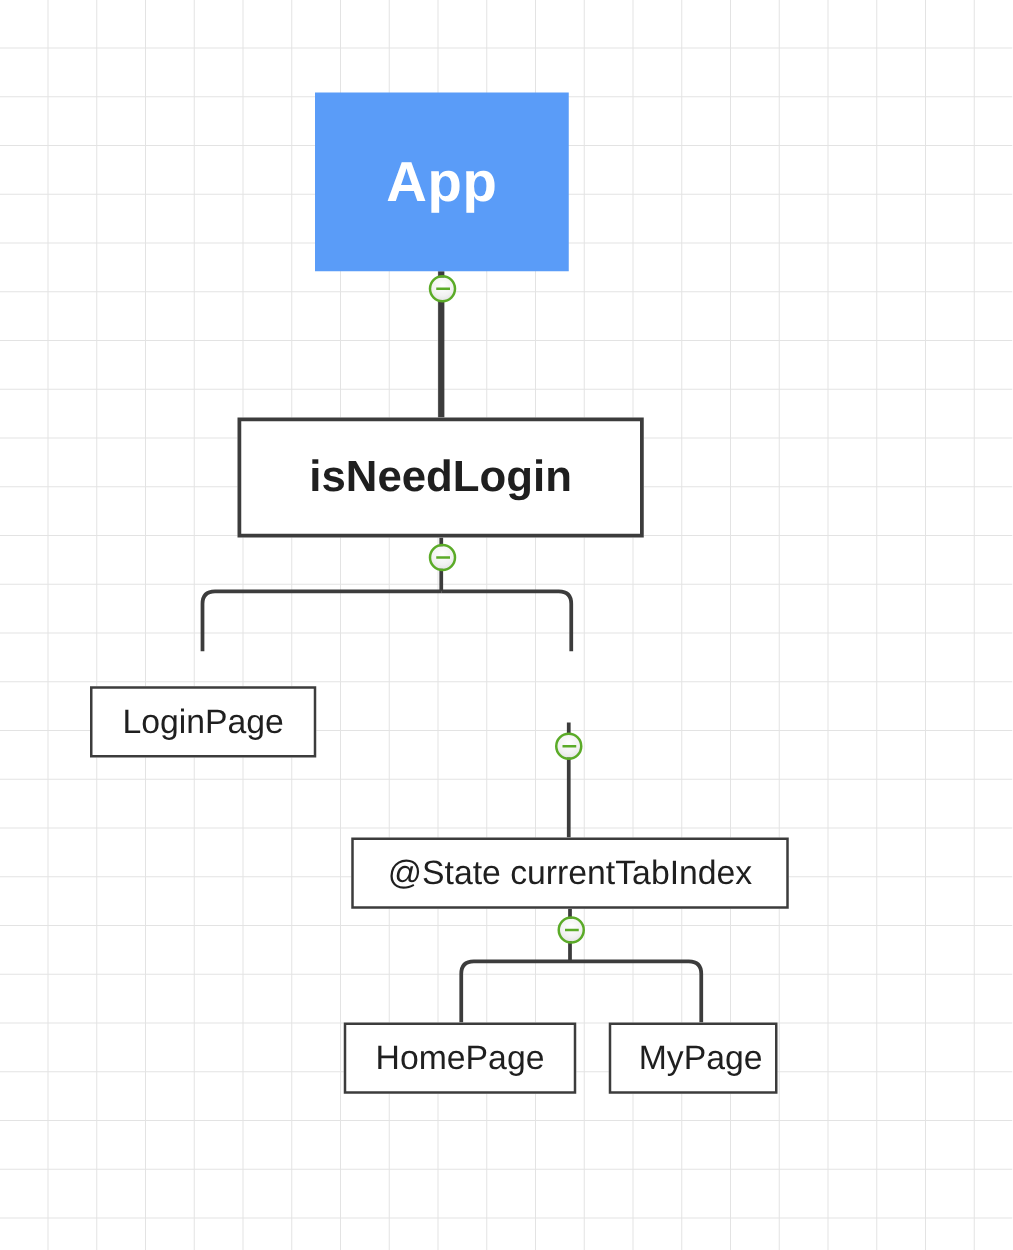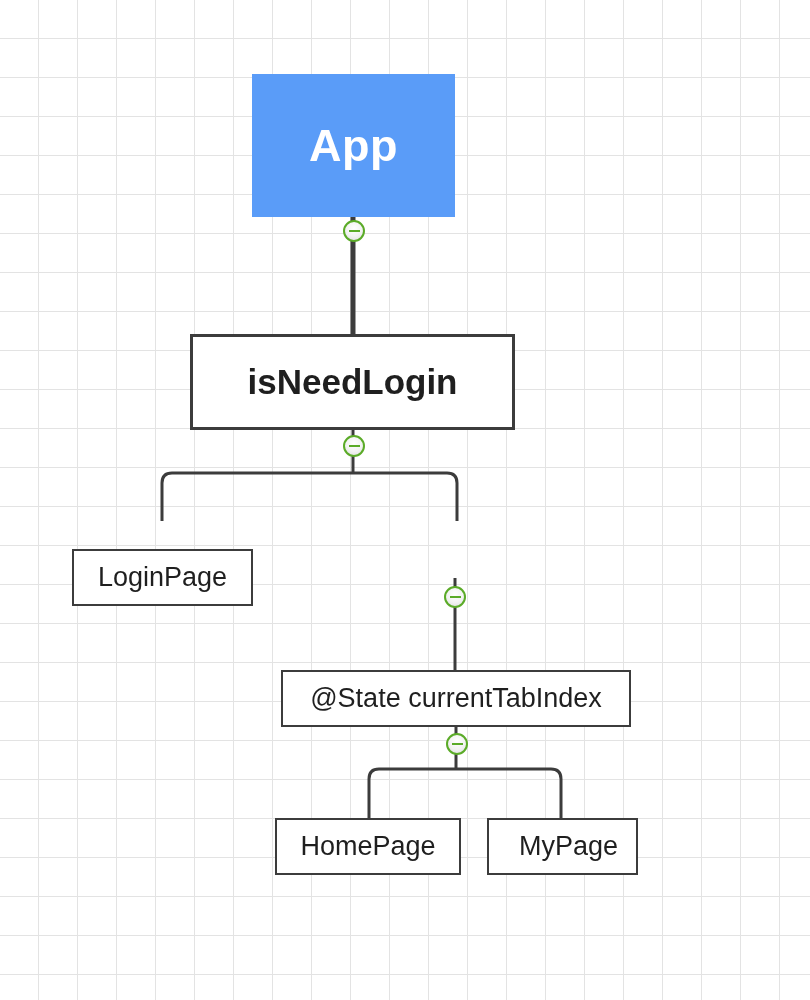--- a/index.html
+++ b/index.html
@@ -121,21 +121,21 @@
 
 
   <div class="node node-plain" style="left:275px; top:818px; width:186px; height:57px;">
     <span>HomePage</span>
   </div>
 
   <div class="node node-plain" style="left:281px; top:670px; width:350px; height:57px;">
     <span>@State currentTabIndex</span>
   </div>
 
-  <div class="node node-plain" style="left:487px; top:818px; width:151px; height:57px;padding-left:12px;">
+  <div class="node node-plain" style="left:487px; top:818px; width:135px; height:57px;padding-left:12px;">
     <span>MyPage</span>
   </div>
 
   <div class="toggle" style="left:343px; top:220px;"></div>
   <div class="toggle" style="left:343px; top:435px;"></div>
   <div class="toggle" style="left:444px; top:586px;"></div>
   <div class="toggle" style="left:446px; top:733px;"></div>
 
 
 </div>

